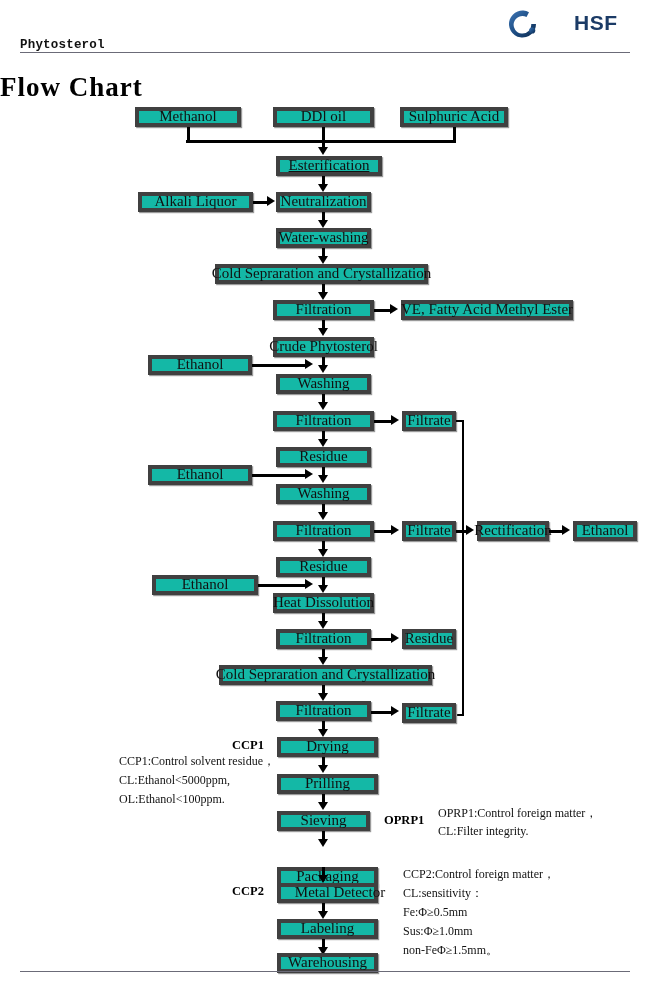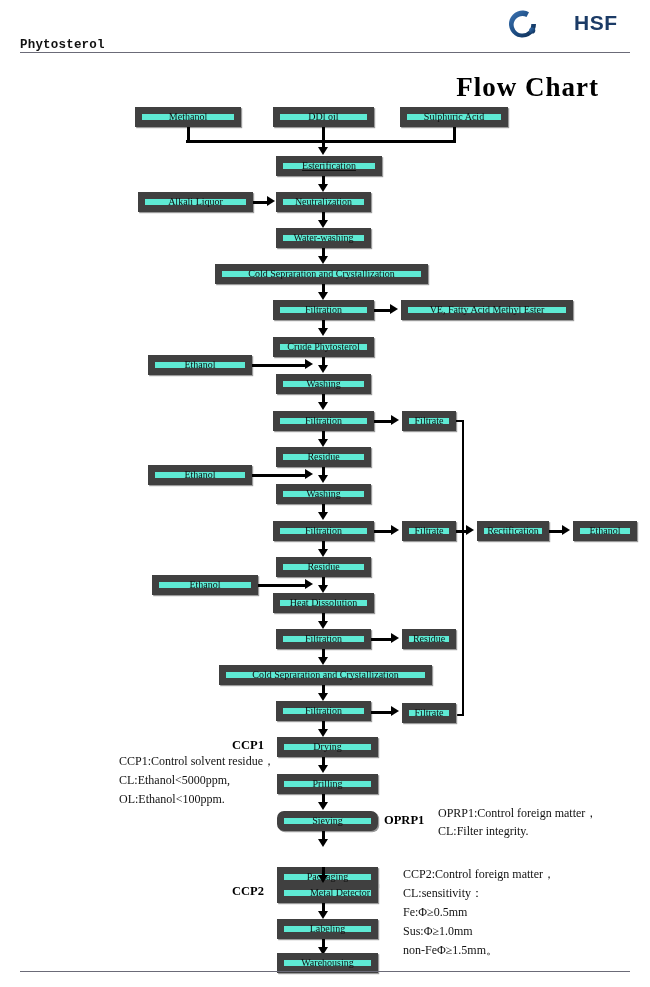--- a/index.html
+++ b/index.html
@@ -28,32 +28,32 @@
   #logo{position:absolute;left:505px;top:6px;width:130px;height:36px;}
   #logo svg{display:block;}
   #logo-text{
     position:absolute;left:574px;top:11px;
     font-family:"Liberation Sans","DejaVu Sans",sans-serif;
     font-weight:bold;font-size:21px;color:#1b3b66;letter-spacing:.5px;
   }
 
   
   #chart-title{
-    position:absolute;left:0;top:72px;width:599px;text-align:right;
+    position:absolute;left:0;top:72px;width:599px;text-align:left;
     font-family:"Liberation Serif","DejaVu Serif",serif;
     font-weight:bold;font-size:27px;letter-spacing:1px;color:#000;
   }
 
   
   .box{
     position:absolute;box-sizing:border-box;
-    border:7px solid #404040;
-    background:#5eead4;
+    border:4px solid #404040;
+    background:#14b8a6;
     display:flex;align-items:center;justify-content:center;
-    font-size:10px;line-height:1.05;
+    font-size:15px;line-height:1.05;
     color:#111;white-space:nowrap;
     box-shadow:1.2px 1.2px 0 0 #9a9a9a;
   }
 
   
   .ln{position:absolute;background:#000;}
   .vline{width:3px;}
   .hline{height:3px;}
   .thin{width:1.6px;background:#000;}
   .thin-h{height:1.6px;background:#000;}
@@ -234,21 +234,21 @@
   <div class="arrow-down" style="left:317.5px;top:765px;"></div>
 
   <div class="note" style="left:119px;top:752px;">CCP1:Control solvent residue，</div>
   <div class="note" style="left:119px;top:771px;">CL:Ethanol&lt;5000ppm,</div>
   <div class="note" style="left:119px;top:790px;">OL:Ethanol&lt;100ppm.</div>
 
   <div class="box" style="left:277px;top:774px;width:101px;height:20px;">Prilling</div>
   <div class="ln vline" style="left:322px;top:794px;height:9px;"></div>
   <div class="arrow-down" style="left:317.5px;top:802px;"></div>
 
-  <div class="box" style="left:277px;top:811px;width:101px;height:20px;border-radius:7px;">Sieving</div>
+  <div class="box" style="left:277px;top:811px;width:93px;height:20px;">Sieving</div>
   <div class="tag" style="left:384px;top:813px;">OPRP1</div>
   <div class="note" style="left:438px;top:804px;">OPRP1:Control foreign matter，</div>
   <div class="note" style="left:438px;top:822px;">CL:Filter integrity.</div>
 
   <div class="ln vline" style="left:322px;top:831px;height:9px;"></div>
   <div class="arrow-down" style="left:317.5px;top:839px;"></div>
 
   <div class="box" style="left:277px;top:847px;width:101px;height:20px;margin-top:20px;">Packaging</div>
   <div class="ln vline" style="left:322px;top:867px;height:9px;"></div>
   <div class="arrow-down" style="left:317.5px;top:875px;"></div>

